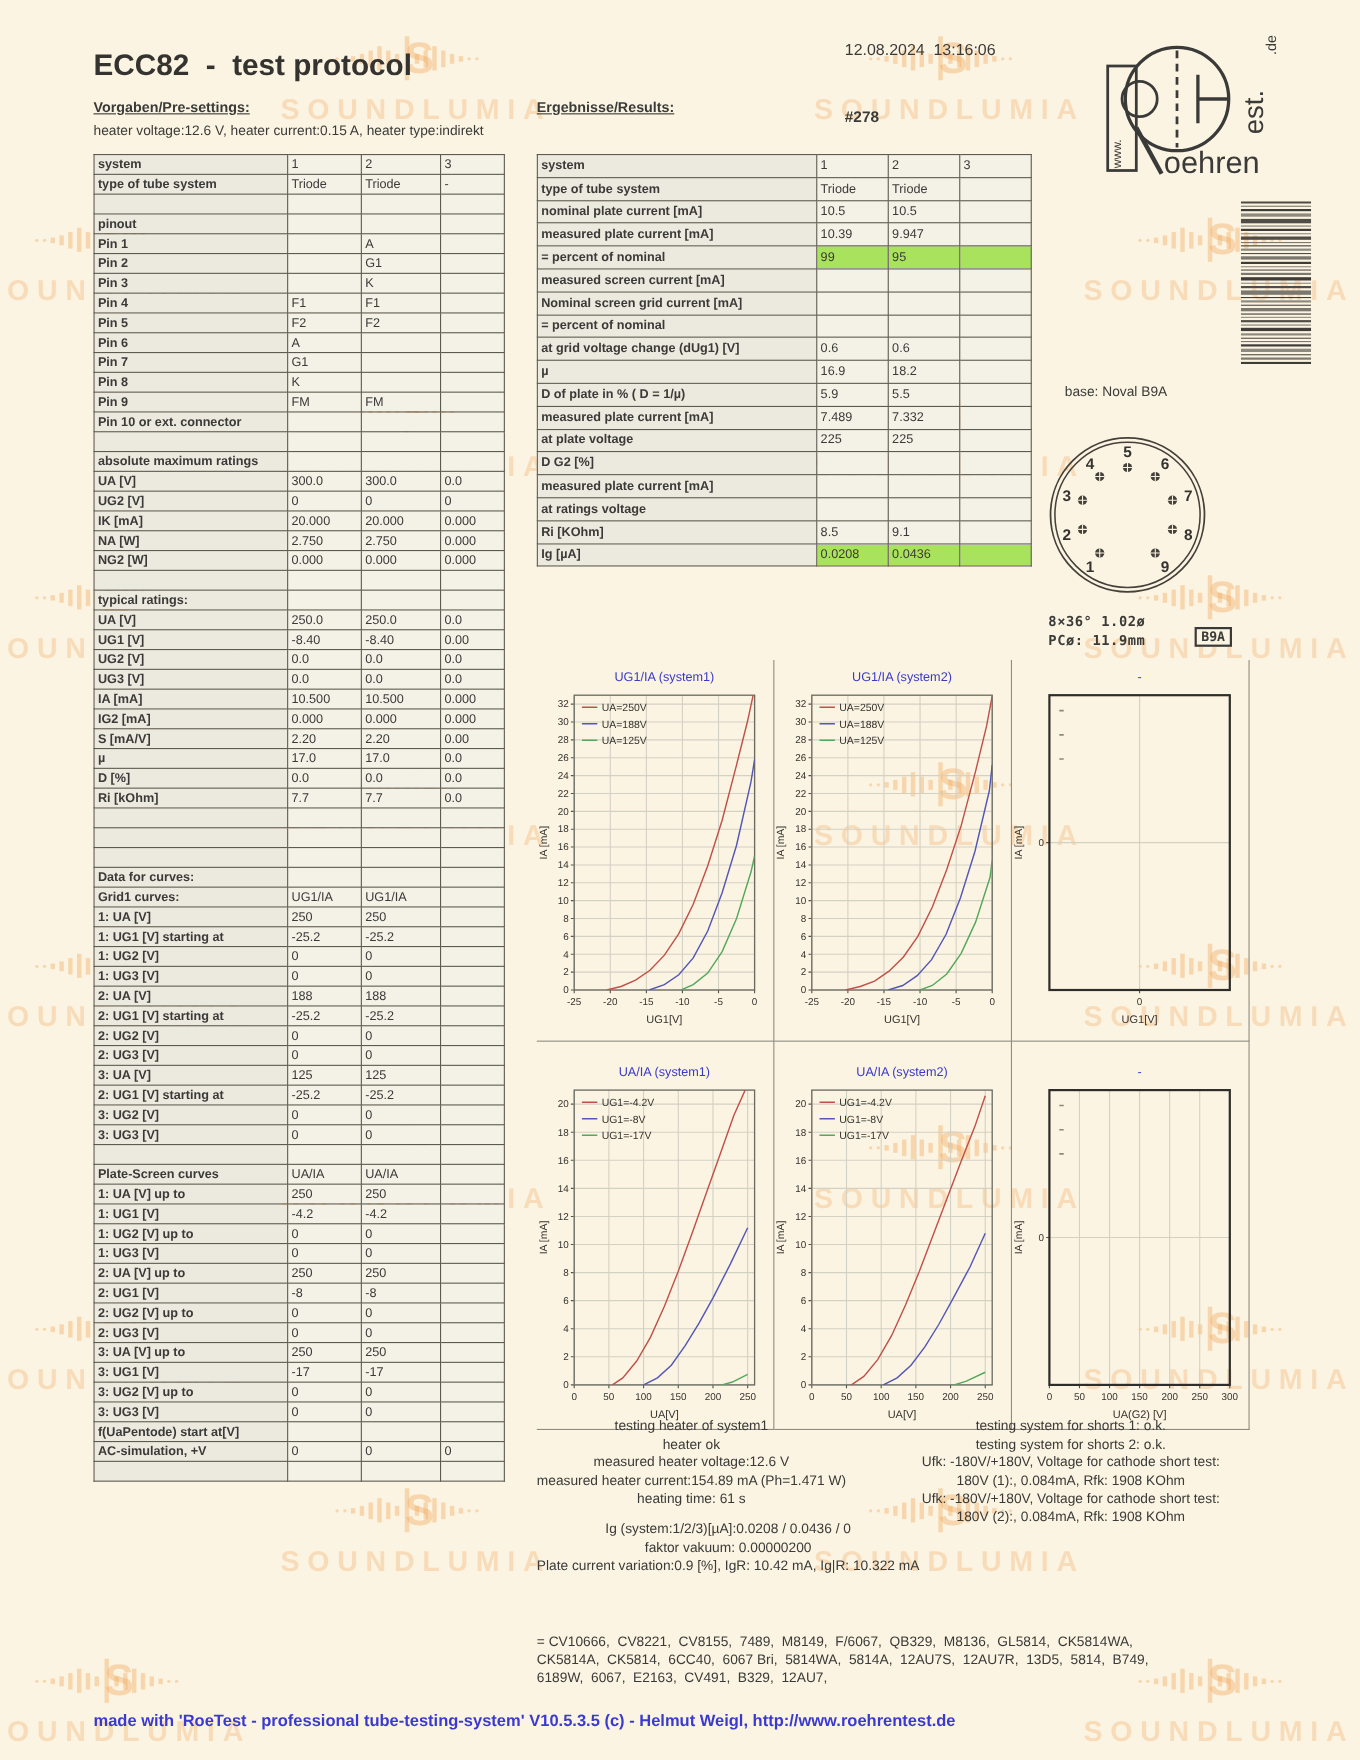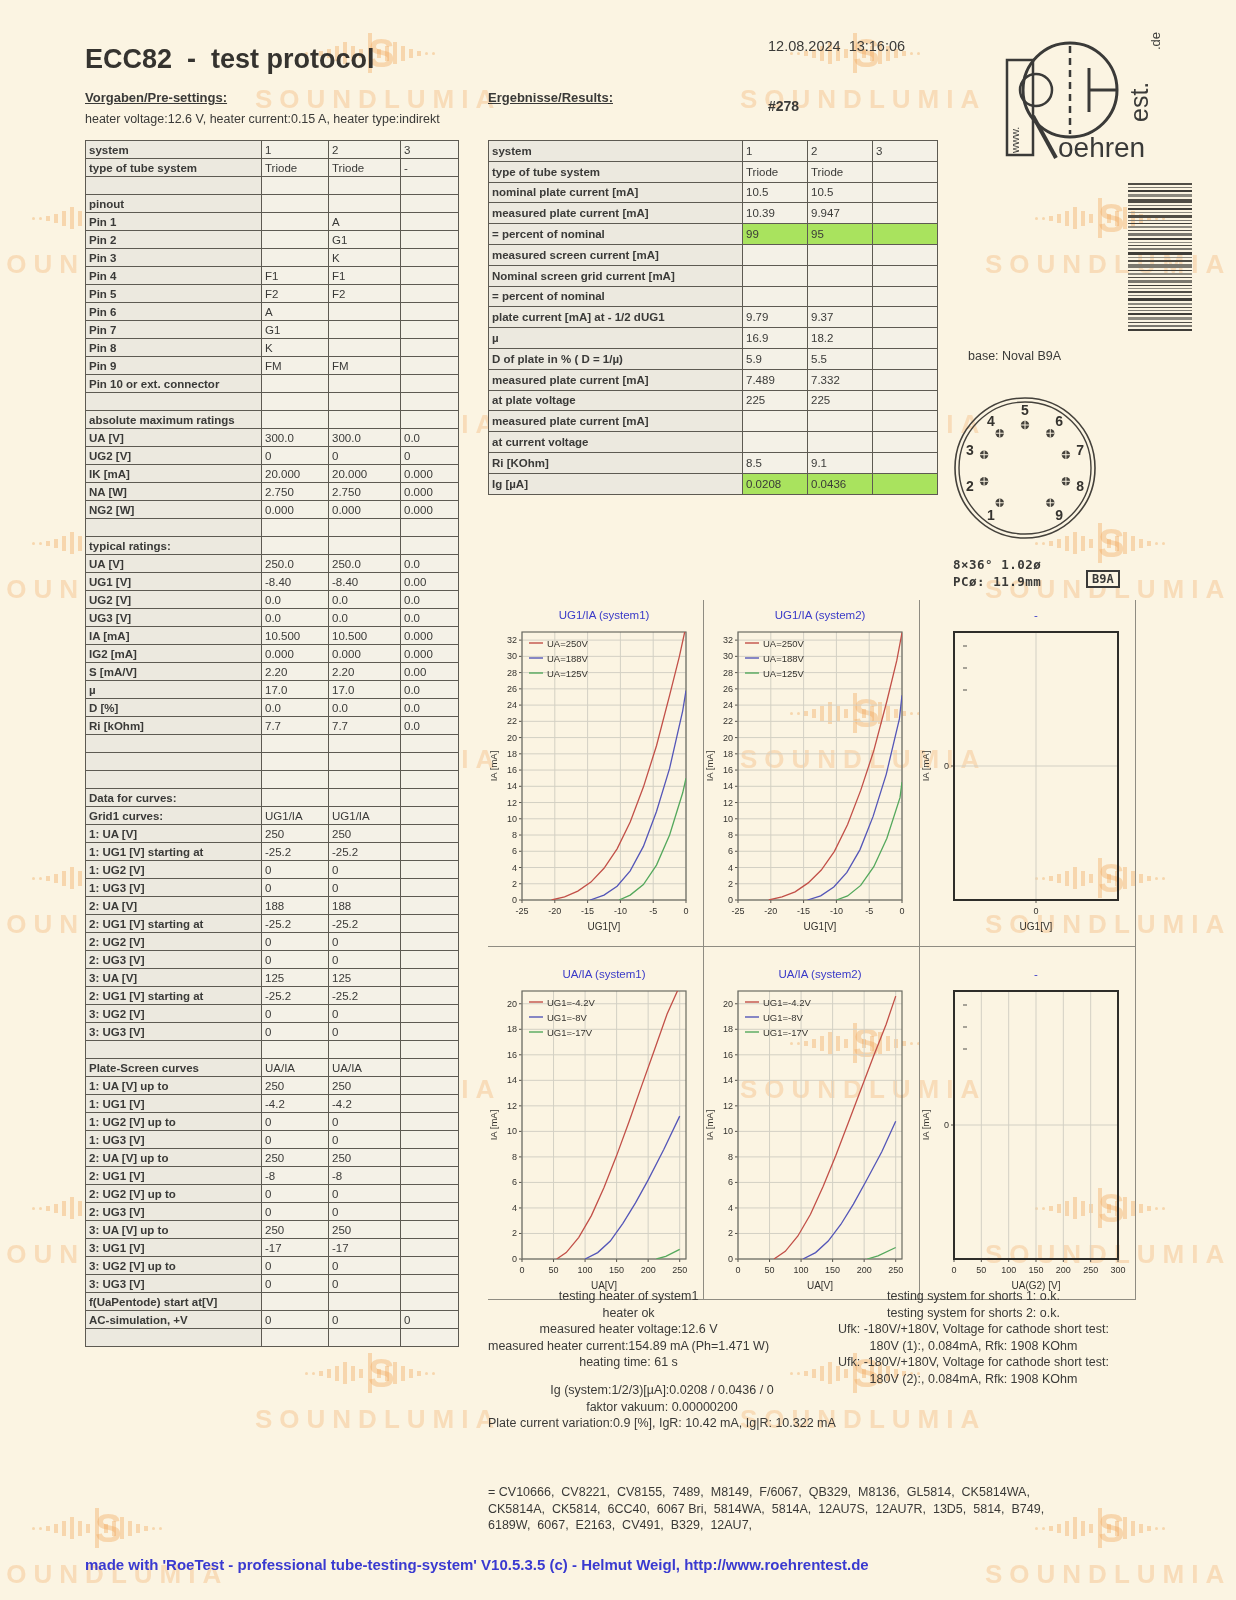--- a/index.html
+++ b/index.html
@@ -1025,23 +1025,23 @@
           <td class="val"></td>
           <td class="val"></td>
         </tr>
         <tr>
           <td class="lab">= percent of nominal</td>
           <td class="val"></td>
           <td class="val"></td>
           <td class="val"></td>
         </tr>
         <tr>
-          <td class="lab">plate current [mA] at - 1/2 dUG1</td>
-          <td class="val">9.79</td>
-          <td class="val">9.37</td>
+          <td class="lab">at grid voltage change (dUg1) [V]</td>
+          <td class="val">0.6</td>
+          <td class="val">0.6</td>
           <td class="val"></td>
         </tr>
         <tr>
           <td class="lab">µ</td>
           <td class="val">16.9</td>
           <td class="val">18.2</td>
           <td class="val"></td>
         </tr>
         <tr>
           <td class="lab">D of plate in % ( D = 1/µ)</td>
@@ -1055,27 +1055,33 @@
           <td class="val">7.332</td>
           <td class="val"></td>
         </tr>
         <tr>
           <td class="lab">at plate voltage</td>
           <td class="val">225</td>
           <td class="val">225</td>
           <td class="val"></td>
         </tr>
         <tr>
+          <td class="lab">D G2 [%]</td>
+          <td class="val"></td>
+          <td class="val"></td>
+          <td class="val"></td>
+        </tr>
+        <tr>
           <td class="lab">measured plate current [mA]</td>
           <td class="val"></td>
           <td class="val"></td>
           <td class="val"></td>
         </tr>
         <tr>
-          <td class="lab">at current voltage</td>
+          <td class="lab">at ratings voltage</td>
           <td class="val"></td>
           <td class="val"></td>
           <td class="val"></td>
         </tr>
         <tr>
           <td class="lab">Ri [KOhm]</td>
           <td class="val">8.5</td>
           <td class="val">9.1</td>
           <td class="val"></td>
         </tr>

